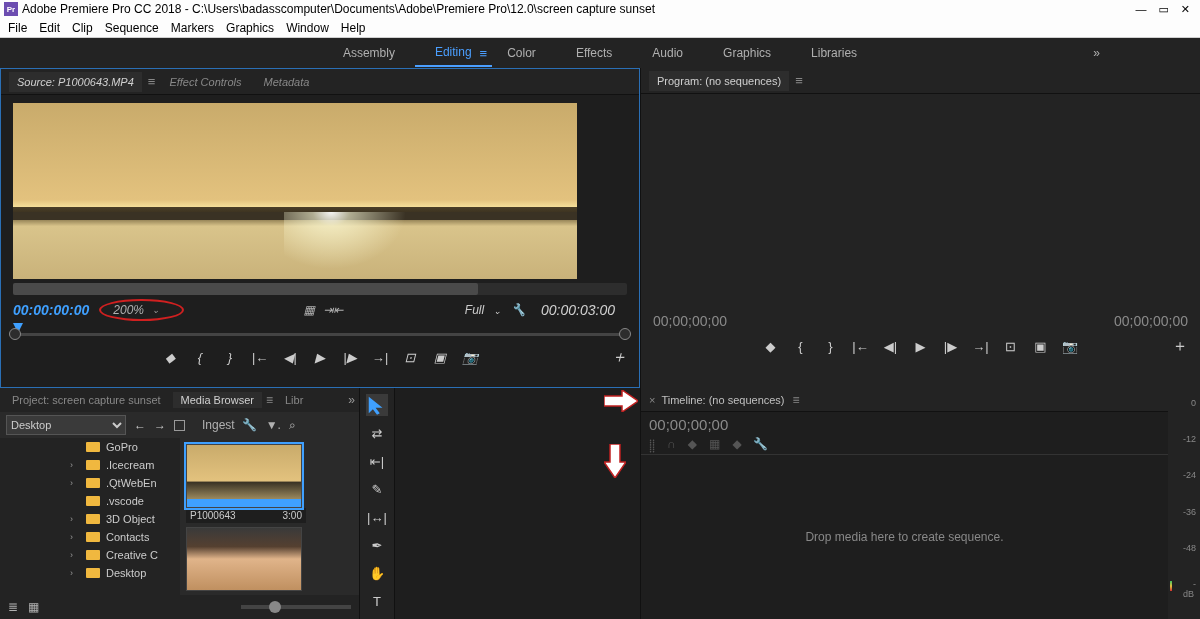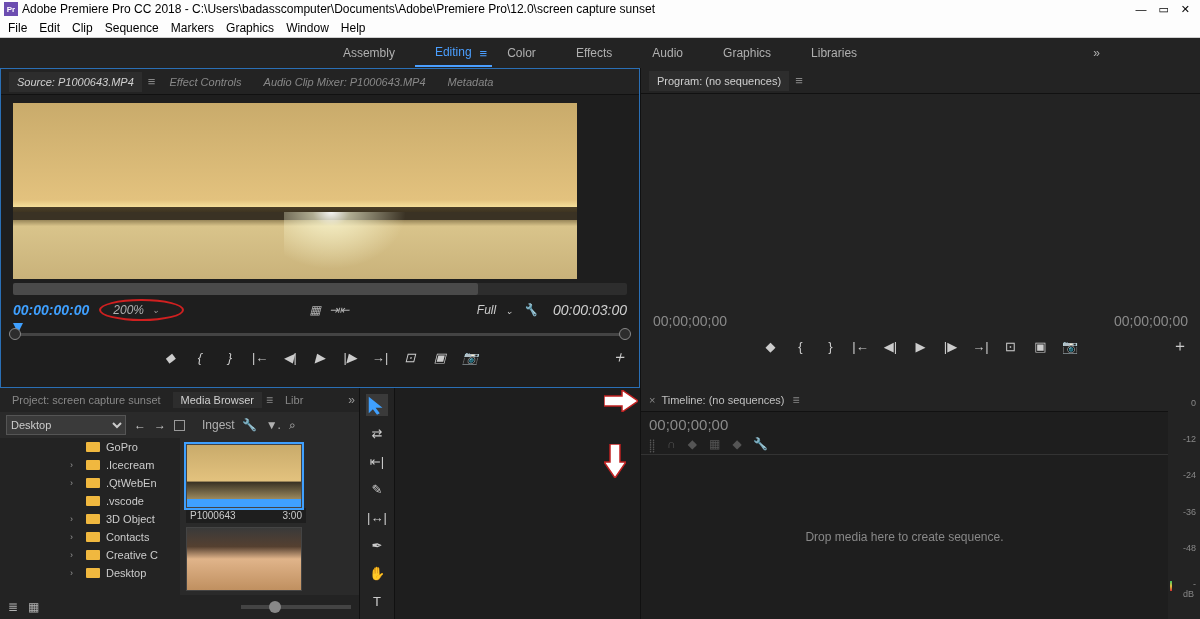--- a/index.html
+++ b/index.html
@@ -37,21 +37,21 @@
   
   
   .sourcepanel { background:#1e1e1e; border:1px solid #2a6fb5;font-style:italic; }
   .viewer { margin:8px 12px 4px 12px; position:relative; width:564px; height:176px; overflow:hidden; background:linear-gradient(to bottom, #c9ab6b 0%, #e3c27e 55%, #f8e5a0 60%, #8a7040 63%, #6a5a35 64%, #d9c48b 70%, #c9b27a 100%); }
   .viewer .horizon { position:absolute; left:0; right:0; top:62%; height:8px; background:#3a3224; }
   .viewer .shore { position:absolute; left:0; right:0; top:59%; height:12px; background:linear-gradient(to bottom, #4a3e28 0%, #2e2718 100%); }
   .viewer .sunstreak { position:absolute; left:48%; top:62%; width:24%; height:38%; background:radial-gradient(ellipse at 35% 0%, rgba(255,255,255,0.95) 0%, rgba(255,255,220,0.6) 15%, rgba(220,200,130,0.0) 60%); }
   .scrollbar { margin:0 12px; height:12px; background:#2d2d2d; position:relative; border-radius:2px; }
   .scrollbar .thumb { position:absolute; left:0; top:0; height:12px; width:465px; background:#4a4a4a; border-radius:2px; }
   
-  .timerow { margin:4px 12px 0 12px; height:22px; display:flex; align-items:center; }
+  .timerow { margin:4px 24px 0 12px; height:22px; display:flex; align-items:center; }
   .timerow .tc-in { color:#3fa0ff; font-weight:bold; font-size:14px; }
   .zoom-oval { margin-left:10px; border:2px solid #d02020; border-radius:50%/50%; padding:2px 22px 2px 12px; display:flex; align-items:center; gap:8px; }
   .zoom-oval .chev { font-size:9px; color:#999; }
   .timerow .spacer { flex:1; }
   .timerow .fitlabel { margin:0 6px; color:#ccc; }
   .timerow .tc-out { color:#d0d0d0; font-size:14px; margin-left:10px; }
   .mini-icon { color:#b0b0b0; margin:0 4px; font-size:12px; display:inline-flex; align-items:center; justify-content:center; width:16px; height:16px; }
   
   .timetrack { margin:4px 12px 0 12px; position:relative; height:18px; }
   .timetrack .playhead { position:absolute; left:0; top:-2px; width:10px; height:10px; background:#3fa0ff; clip-path:polygon(0 0, 100% 0, 50% 100%); }
@@ -168,21 +168,20 @@
 
 <div class="main">
 
   <div class="col left-col">
 
     <div class="sourcepanel" style="height:320px;">
       <div class="tabrow">
         <div class="tab active">Source: P1000643.MP4</div>
         <div class="menuicon">≡</div>
         <div class="tab">Effect Controls</div>
-        <div class="tab">Audio Clip Mixer: P1000643.MP4</div>
         <div class="tab">Metadata</div>
       </div>
       <div class="viewer">
         <div class="shore"></div>
         <div class="horizon"></div>
         <div class="sunstreak"></div>
       </div>
       <div class="scrollbar">
           <div class="thumb"></div>
         </div>

